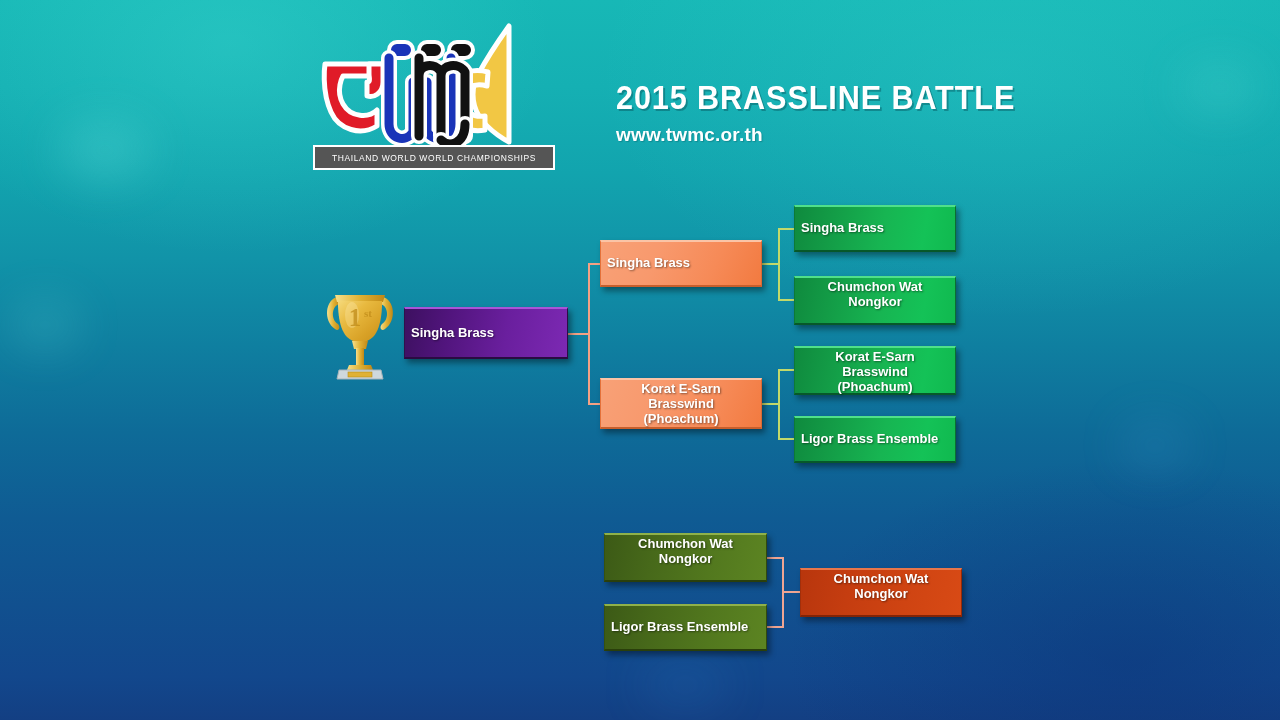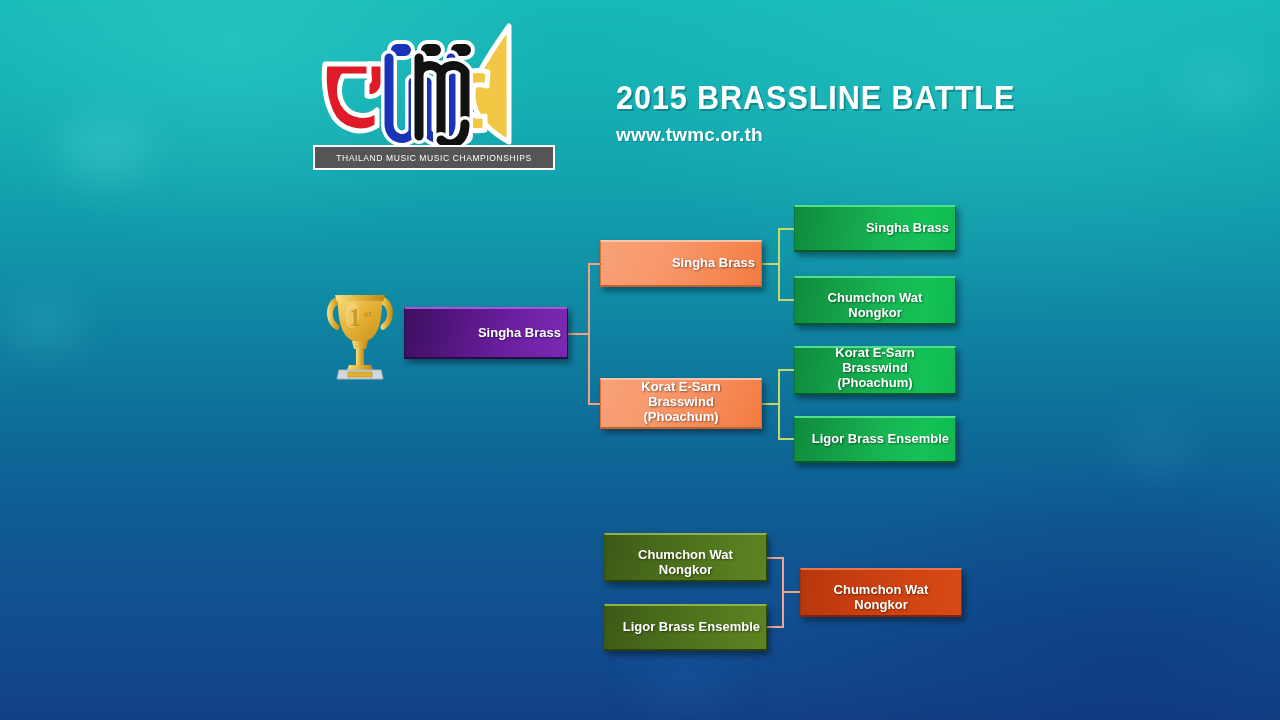--- a/index.html
+++ b/index.html
@@ -58,21 +58,21 @@
     letter-spacing:.2px;white-space:nowrap;
     text-shadow:1px 1px 1px rgba(0,60,70,.28);
   }
 
   
   .trophy{position:absolute;left:321px;top:281px;width:78px;height:100px;}
 
   
   .box{
     position:absolute;box-sizing:border-box;
-    display:flex;align-items:center;justify-content:flex-end;text-align:center;
+    display:flex;align-items:center;justify-content:flex-start;text-align:center;
     color:#ffffff;font-weight:bold;line-height:1.15;
     padding:2px 6px;
     box-shadow:3px 4px 6px rgba(0,0,0,.40);
     text-shadow:1px 1px 2px rgba(0,0,0,.45);
     font-size:13px;
   }
   .box .lbl{display:block;}
 
   .box.purple{
     background:linear-gradient(100deg,#3d1060 0%,#52157e 28%,#6a1f9e 62%,#7c29b3 100%);
@@ -137,21 +137,21 @@
       <path d="M76 38 L76 104 C76 118 92 124 100 112 L100 62 L114 62 L114 112 C122 124 138 118 138 104 L138 38" fill="none" stroke="#1a34b8" stroke-width="9" stroke-linecap="round" stroke-linejoin="round"></path>
 
       <path d="M106 38 L106 116 M106 56 C106 44 122 42 128 52 L128 116 M128 56 C128 44 146 42 152 52 L152 116" fill="none" stroke="#ffffff" stroke-width="16" stroke-linecap="round" stroke-linejoin="round"></path>
       <path d="M106 38 L106 116 M106 56 C106 44 122 42 128 52 L128 116 M128 56 C128 44 146 42 152 52 L152 116" fill="none" stroke="#111111" stroke-width="9" stroke-linecap="round" stroke-linejoin="round"></path>
 
       <path d="M152 104 C152 124 136 128 128 120" fill="none" stroke="#ffffff" stroke-width="16" stroke-linecap="round"></path>
       <path d="M152 104 C152 124 136 128 128 120" fill="none" stroke="#111111" stroke-width="9" stroke-linecap="round"></path>
     </svg>
   </div>
   <div class="logo-strip">
-    <div class="logo-strip-inner">THAILAND  MUSIC  MUSIC  CHAMPIONSHIPS</div>
+    <div class="logo-strip-inner">THAILAND  WORLD  WORLD  CHAMPIONSHIPS</div>
   </div>
 
   <div class="title">2015 BRASSLINE  BATTLE</div>
   <div class="subtitle">www.twmc.or.th</div>
 
   <div class="trophy">
     <svg width="78" height="100" viewBox="0 0 78 100" xmlns="http://www.w3.org/2000/svg">
       <defs>
         <linearGradient id="gold" x1="0" y1="0" x2="1" y2="1">
           <stop offset="0%" stop-color="#f5d97a"></stop>

